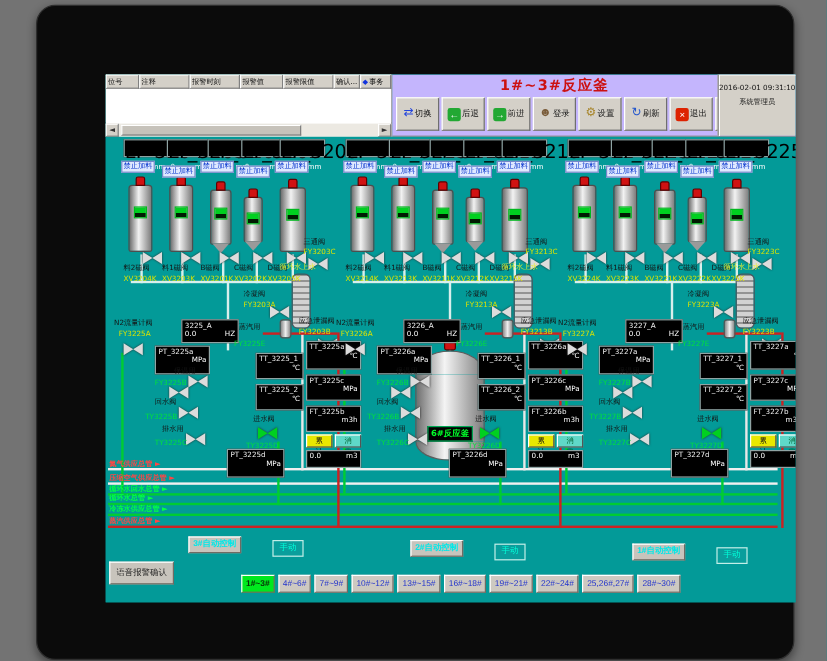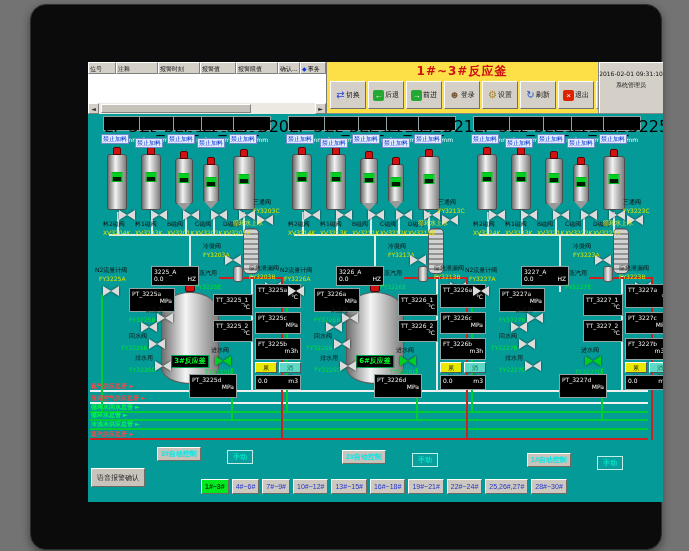--- a/index.html
+++ b/index.html
@@ -17,21 +17,21 @@
            padding:0 1px;white-space:nowrap;overflow:hidden;display:flex;align-items:center;gap:1px;box-sizing:border-box;}
   .at-cell:nth-child(1){width:28px}.at-cell:nth-child(2){width:42px}.at-cell:nth-child(3){width:42px}
   .at-cell:nth-child(4){width:36px}.at-cell:nth-child(5){width:42px}.at-cell:nth-child(6){width:22px}
   .at-cell:nth-child(7){width:26px}
   .tx-ico{color:#1133dd;font-size:6px;}
   .at-body{height:28px;background:#fff;}
   .at-scroll{position:absolute;left:0;bottom:0;width:238px;height:11px;background:#ece9e2;display:flex;align-items:center;}
   .sc-btn{width:11px;height:11px;background:#d4d0c8;border:1px solid;border-color:#fff #808080 #808080 #fff;
           font-size:6px;line-height:9px;text-align:center;color:#333;box-sizing:border-box;}
   .sc-thumb{width:150px;height:9px;margin-left:2px;background:#c6c2ba;border:1px solid;border-color:#fff #808080 #808080 #fff;box-sizing:border-box;}
-  .toolbar-panel{flex:1;background:#fde047;position:relative;border-bottom:1px solid #8a8a8a;}
+  .toolbar-panel{flex:1;background:#c4b5fd;position:relative;border-bottom:1px solid #8a8a8a;}
   .tbar-title{position:absolute;left:0;right:66px;top:1px;text-align:center;color:#cc1111;
               font-size:12px;font-weight:bold;letter-spacing:1px;}
   .tbar-buttons{position:absolute;left:3px;top:19px;display:flex;gap:2px;}
   .tb-btn{height:28px;background:#d4d0c8;border:1px solid;border-color:#fff #6f6f6f #6f6f6f #fff;
           display:flex;align-items:center;justify-content:center;gap:1px;font-size:7px;color:#111;
           padding:0 2px;box-sizing:border-box;min-width:36px;}
   .tb-ico{font-size:10px;line-height:10px;display:inline-block;}
   .tb-ico.boxed{width:11px;height:11px;line-height:11px;text-align:center;border-radius:2px;font-size:8px;}
   .info-panel{position:absolute;right:0;top:0;width:64px;height:51px;background:#d4d0c8;
               border-left:1px solid #8a8a8a;box-shadow:inset 1px 1px 0 #fff;}
@@ -303,27 +303,20 @@
           <div class="ibox" style="left: 26px; top: 172px; width: 46px; height: 24px;">
             <div class="tag">PT_3225a</div>
             <div class="irow">
               <div></div>
               <div>MPa</div>
             </div>
           </div>
           <div class="vlabel" style="left: 96px; top: 153px;">蒸汽用</div>
           <div class="trap" style="left: 130px; top: 150px;"></div>
           <div class="vtag grn" style="left: 92px; top: 167px;">FY3225E</div>
-          <div class="vessel" style="left: 58px; top: 176px;">
-            <div class="dome metal"></div>
-            <div class="vbody metal"></div>
-            <div class="vbot metal"></div>
-            <div class="cap"></div>
-            <div class="dlabel">3#反应釜</div>
-          </div>
           <div class="ibox" style="left: 110px; top: 178px; width: 40px; height: 22px;">
             <div class="tag">TT_3225_1</div>
             <div class="irow">
               <div></div>
               <div>℃</div>
             </div>
           </div>
           <div class="ibox" style="left: 110px; top: 204px; width: 40px; height: 22px;">
             <div class="tag">TT_3225_2</div>
             <div class="irow">

